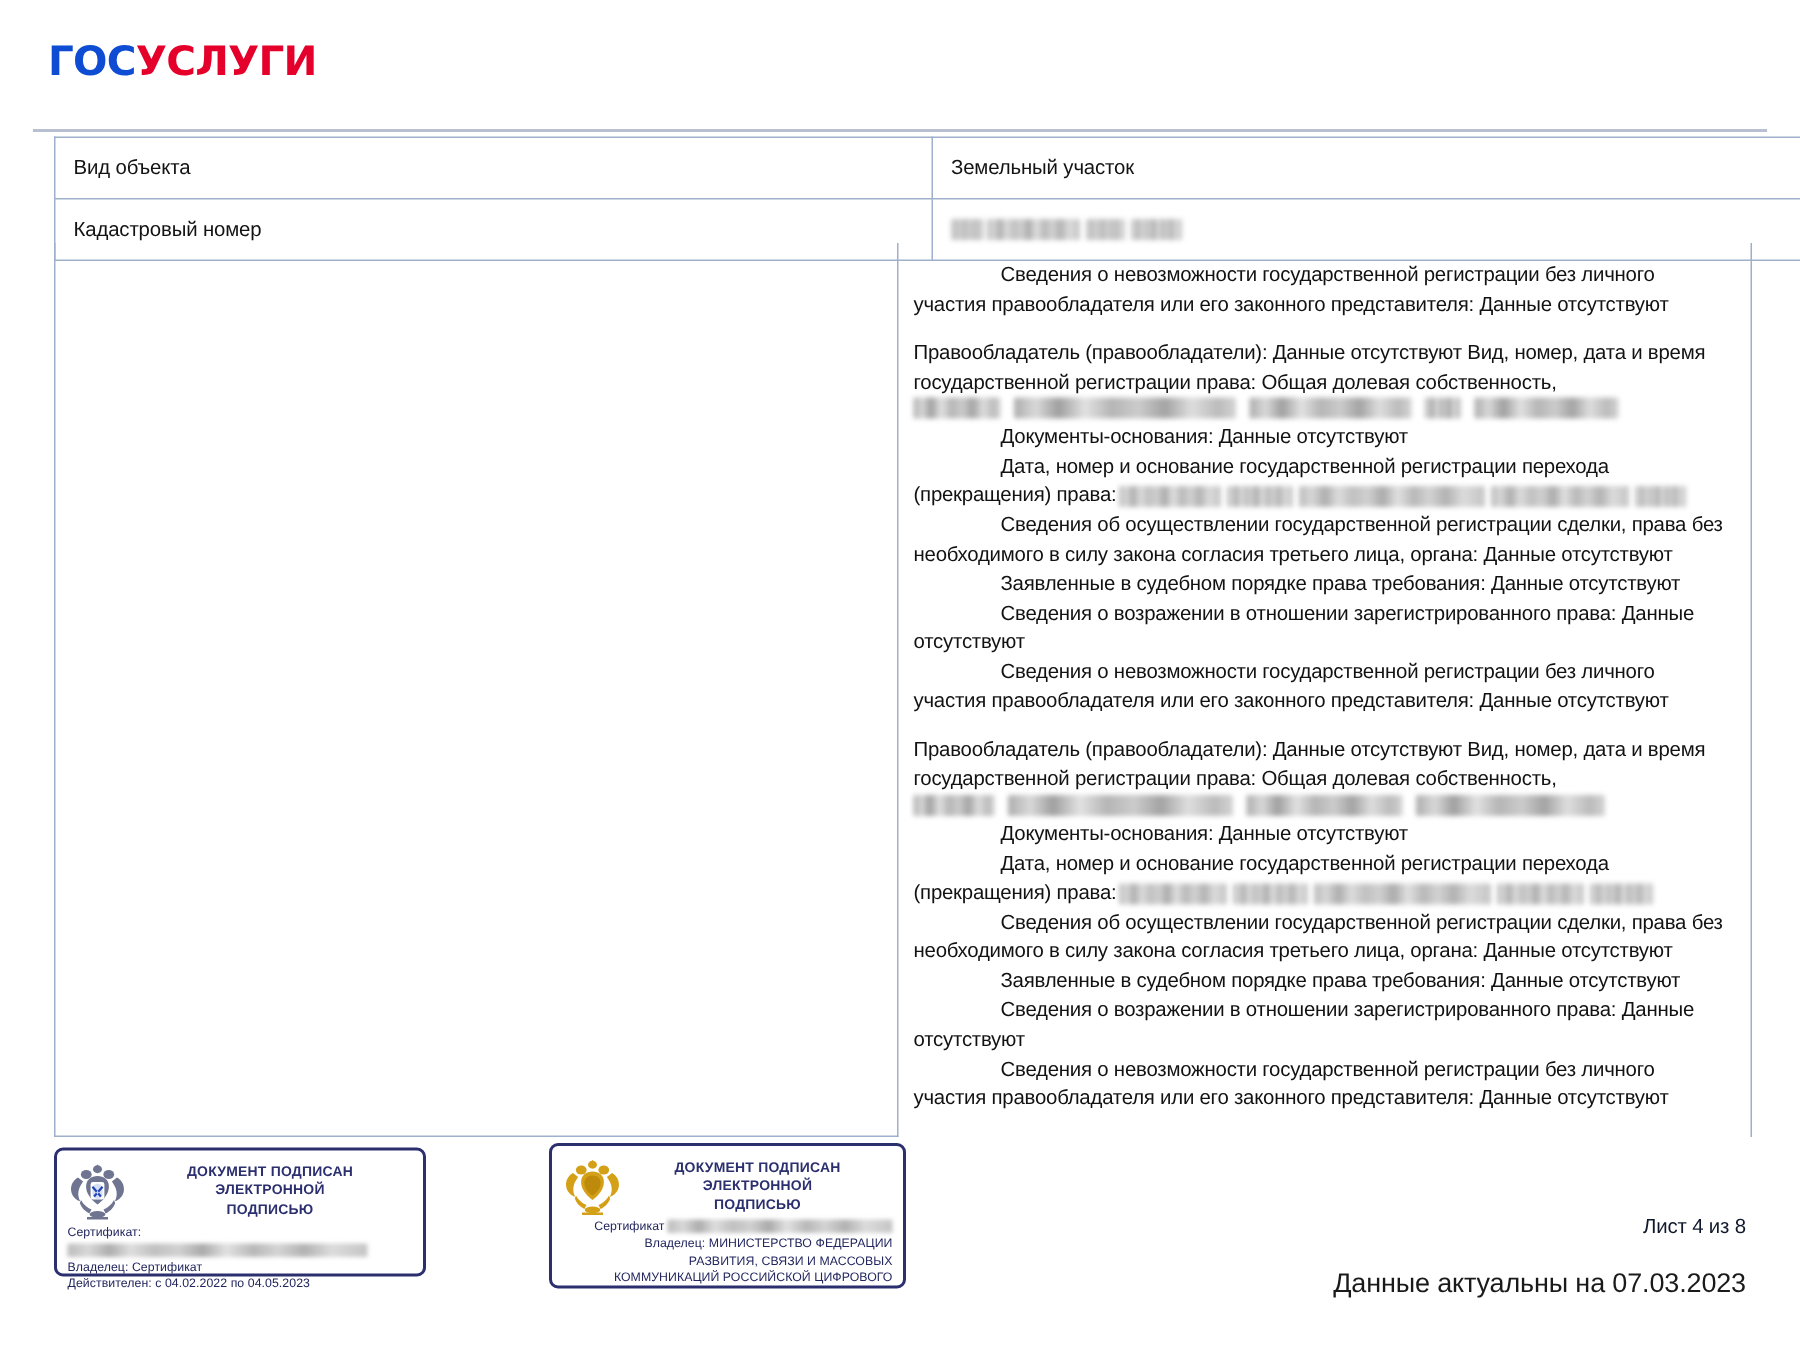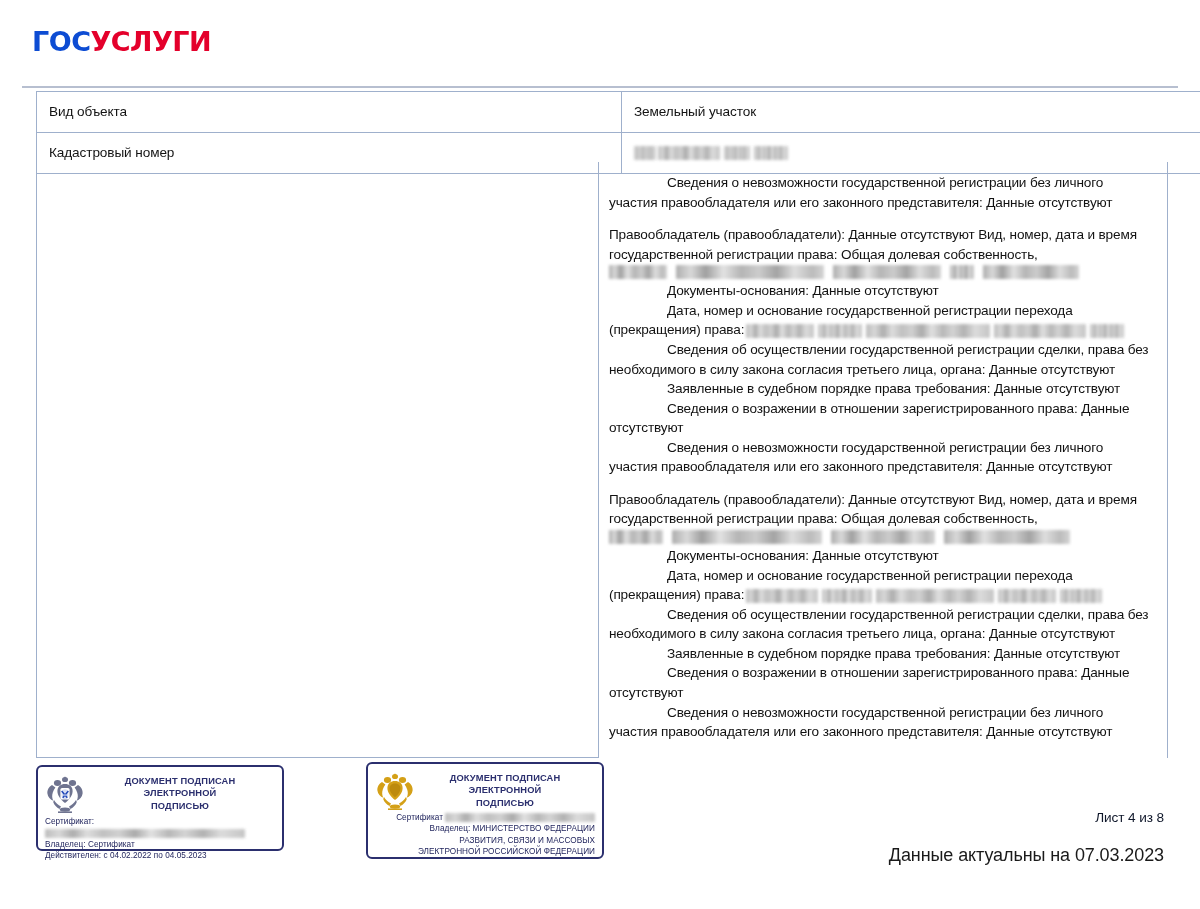--- a/index.html
+++ b/index.html
@@ -404,18 +404,18 @@
   </div>
   <div class="stamp-fields">
     <div class="row">
       <span>Сертификат</span><span class="redact" style="width:150px;height:9px;margin-left:2px"></span>
     </div>
     <div class="row">
       <span>Владелец:</span>
       <span>МИНИСТЕРСТВО ФЕДЕРАЦИИ</span>
     </div>
     <div class="row">РАЗВИТИЯ, СВЯЗИ И МАССОВЫХ</div>
-    <div class="row">ЭЛЕКТРОННОЙ РОССИЙСКОЙ ФЕДЕРАЦИИ</div>
+    <div class="row">КОММУНИКАЦИЙ РОССИЙСКОЙ ЦИФРОВОГО</div>
   </div>
 </div>
 
 <div class="footer-sheet">Лист 4 из 8</div>
 <div class="footer-actual">Данные актуальны на  07.03.2023</div>
 
 </body></html>

